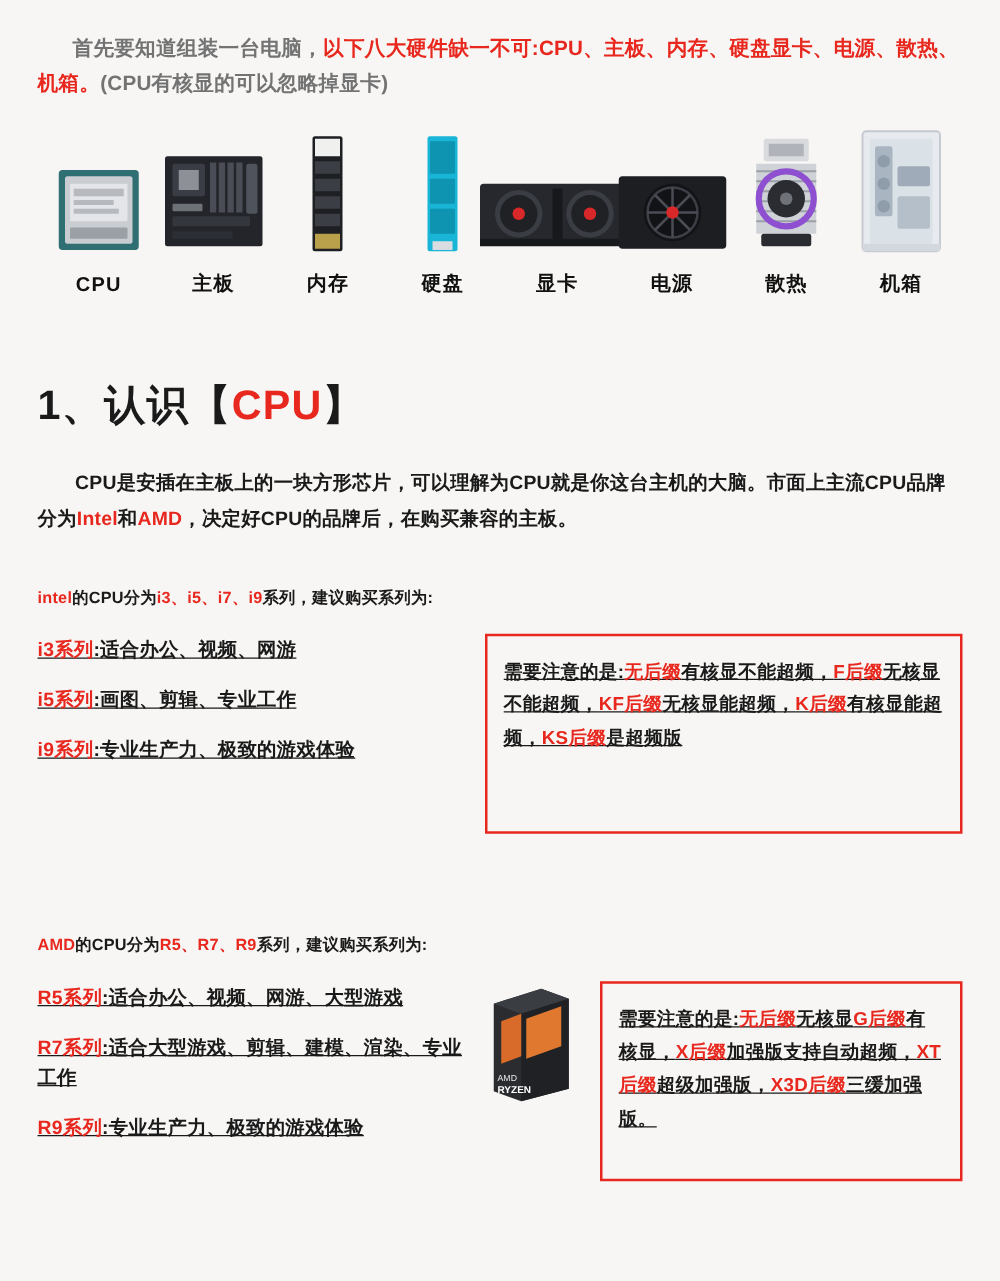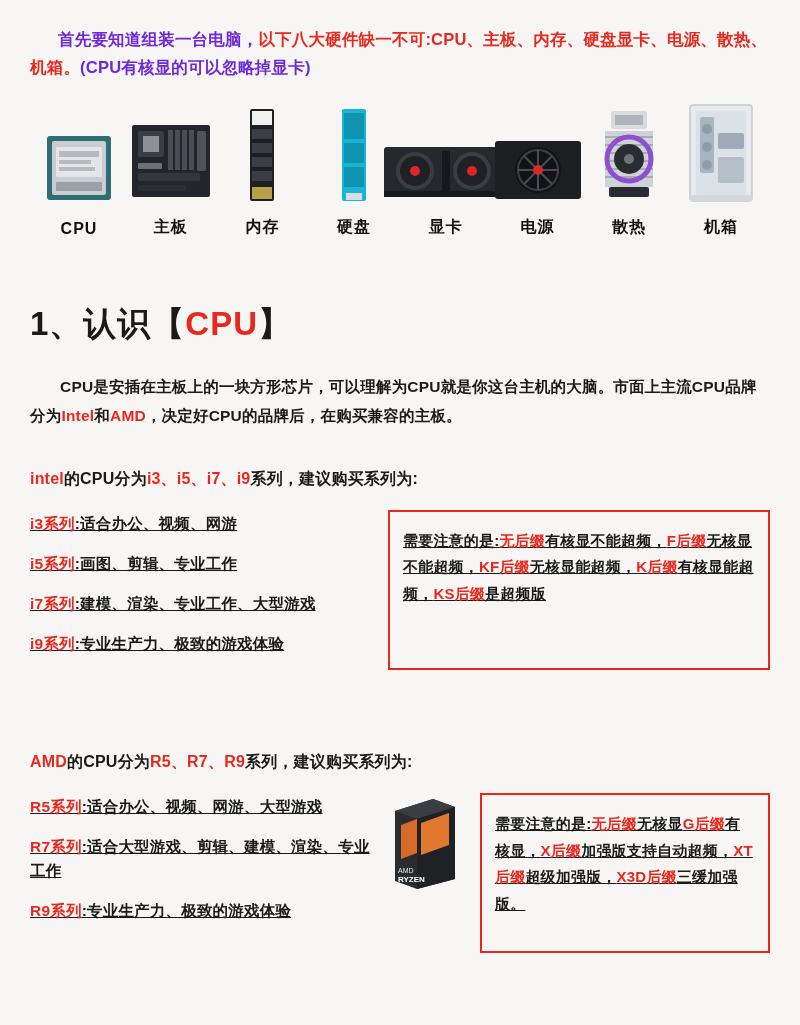--- a/index.html
+++ b/index.html
@@ -25,21 +25,21 @@
   
   .intro {
     font-size: 16.5px;
     font-weight: bold;
     line-height: 1.68;
     letter-spacing: 0.2px;
     margin: 0 0 4px 0;
     text-indent: 28px;
   }
   .intro .red { color: #e8281e; }
-  .intro .black { color: #6d28d9; }
+  .intro .black { color: #737373; }
 
   
   .parts {
     display: flex;
     justify-content: space-between;
     align-items: flex-end;
     margin: 22px 6px 0 6px;
   }
   .part {
     width: 86px;
@@ -75,21 +75,21 @@
     font-size: 15.5px;
     font-weight: bold;
     line-height: 1.85;
     text-indent: 30px;
     letter-spacing: 0.2px;
   }
   .para .red { color: #e8281e; }
 
   .sub-lead {
     margin: 38px 0 0 0;
-    font-size: 16px;
+    font-size: 13px;
     font-weight: bold;
     letter-spacing: 0.2px;
   }
   .sub-lead .red { color: #e8281e; }
 
   
   .series-block {
     display: flex;
     align-items: flex-start;
     margin-top: 20px;
@@ -295,23 +295,20 @@
 
   <div class="series-block">
     <div class="series-list">
       <div class="series-line">
         <span class="red">i3系列</span><span>:适合办公、视频、网游</span>
       </div>
       <div class="series-line">
         <span class="red">i5系列</span><span>:画图、剪辑、专业工作</span>
       </div>
       <div class="series-line">
-        <span class="red">i7系列</span><span>:建模、渲染、专业工作、大型游戏</span>
-      </div>
-      <div class="series-line">
         <span class="red">i9系列</span><span>:专业生产力、极致的游戏体验</span>
       </div>
     </div>
 
 
     <div class="note-box">
       <span>需要注意的是:</span><span class="red">无后缀</span><span>有核显不能超频，</span><span class="red">F后缀</span><span>无核显不能超频，</span><span class="red">KF后缀</span><span>无核显能超频，</span><span class="red">K后缀</span><span>有核显能超频，</span><span class="red">KS后缀</span><span>是超频版</span>
     </div>
   </div>
 

